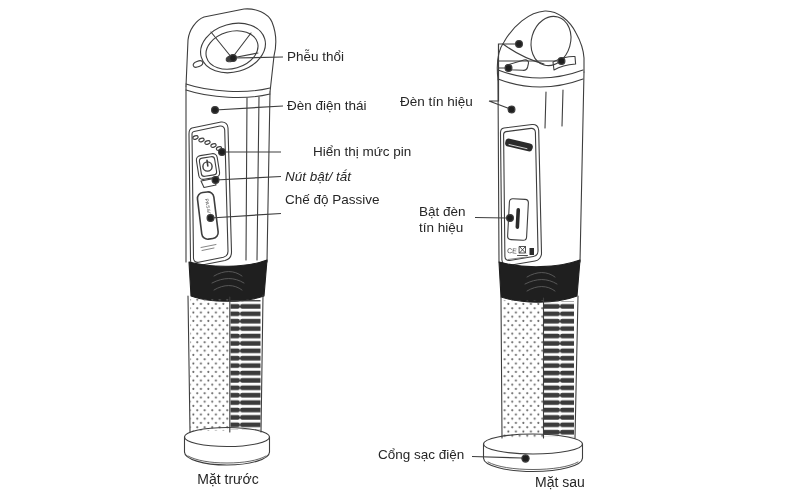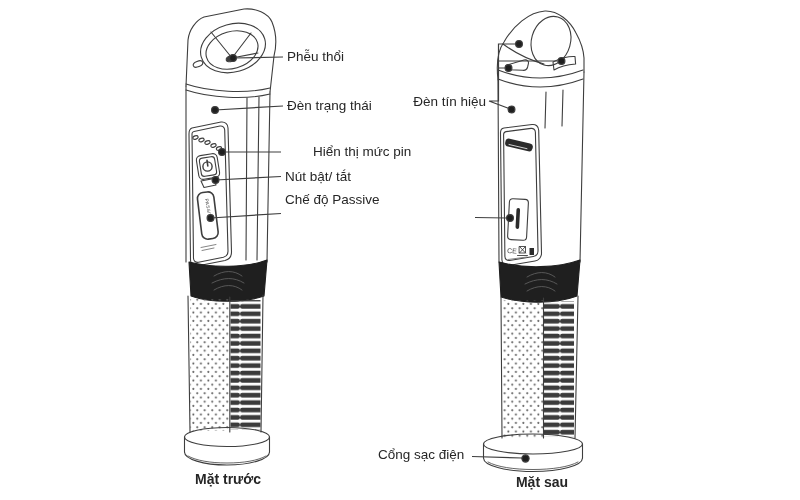--- a/index.html
+++ b/index.html
@@ -7,21 +7,21 @@
     position:relative;width:712px;height:500px;background:#ffffff;
     overflow:hidden;font-family:"Liberation Sans",sans-serif;
   }
   .canvas svg{position:absolute;left:0;top:0;}
   .label{
     position:absolute;color:#262626;font-size:13.5px;line-height:1.2;
     white-space:nowrap;
   }
   .label.wrap{white-space:normal;}
   .caption{
-    position:absolute;color:#262626;font-size:14px;text-align:center;font-weight:bold;
+    position:absolute;color:#262626;font-size:14px;text-align:center;
   }
 </style>
 </head>
 <body>
 
 <div class="canvas">
 
   <svg width="800" height="500" viewBox="0 0 800 500">
     <defs>
       <pattern id="dotgrid" width="7.5" height="8.5" patternUnits="userSpaceOnUse">
@@ -206,30 +206,31 @@
       </g>
       <g>
         <path d="M472,456.5 L522,458" fill="none"></path>
           <circle cx="525.5" cy="458.5" r="3.6"></circle>
       </g>
     </g>
   </svg>
 
   <div class="label" style="left:287px;top:49px;">Phễu thổi</div>
 
-  <div class="label" style="left:287px;top:98px;">Đèn trạng thái</div>
+  <div class="label" style="left:287px;top:98px;">Đèn điện thái</div>
 
   <div class="label" style="left:285px;top:144px;margin-left:28px;">Hiển thị mức pin</div>
 
-  <div class="label" style="left:285px;top:168.5px;">Nút bật/ tắt</div>
+  <div class="label" style="left:285px;top:168.5px;font-style:italic;">Nút bật/ tắt</div>
 
   <div class="label" style="left:285px;top:192px;">Chế độ Passive</div>
 
-  <div class="label" style="left:400px;top:93.5px;width:86px;text-align:right;">Đèn tín hiệu</div>
-
+  <div class="label" style="left:400px;top:93.5px;width:86px;text-align:left;">Đèn tín hiệu</div>
+
+  <div class="label wrap" style="left:419px;top:204px;width:62px;">Bật đèn tín hiệu</div>
 
   <div class="label" style="left:378px;top:447px;text-align:center;">Cổng sạc điện</div>
 
   <div class="caption" style="left:186px;top:471px;width:84px;">Mặt trước</div>
 
-  <div class="caption" style="left:500px;top:474px;width:84px;">Mặt sau</div>
+  <div class="caption" style="left:518px;top:474px;width:84px;">Mặt sau</div>
 
 </div>
 
 </body></html>

